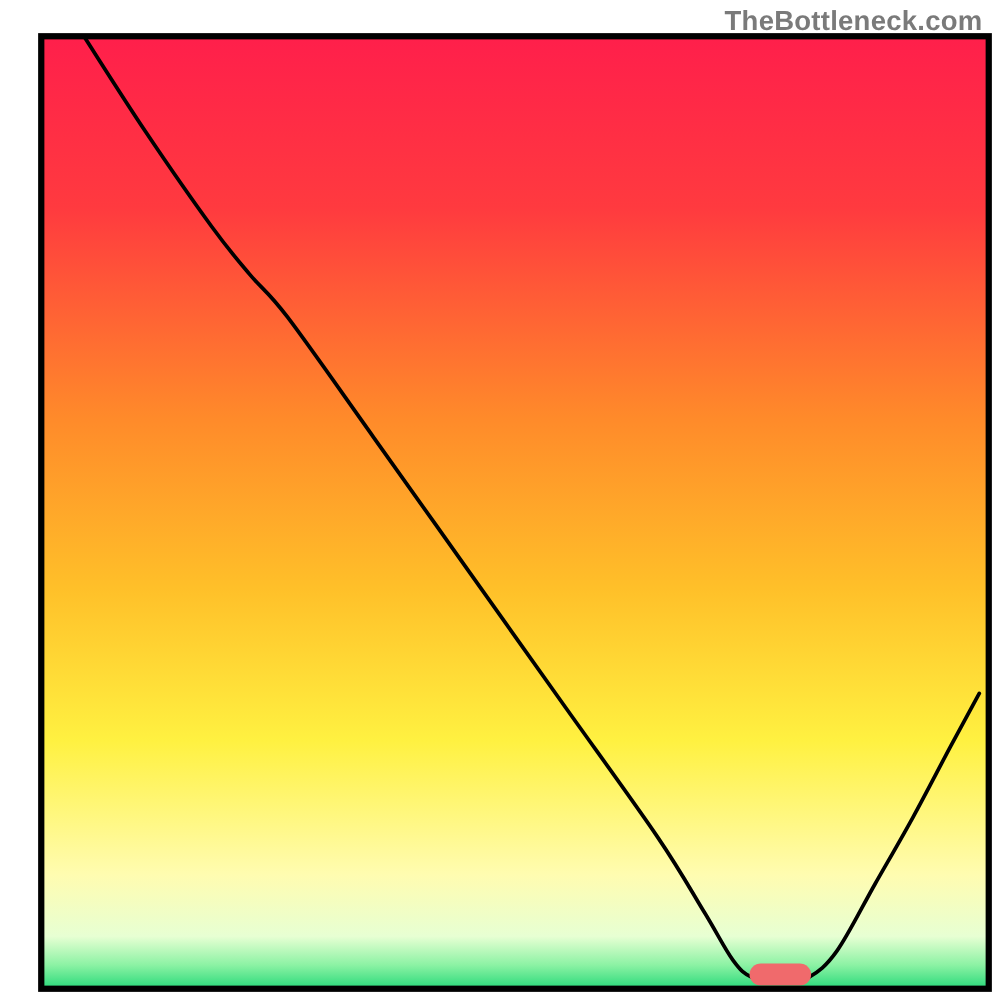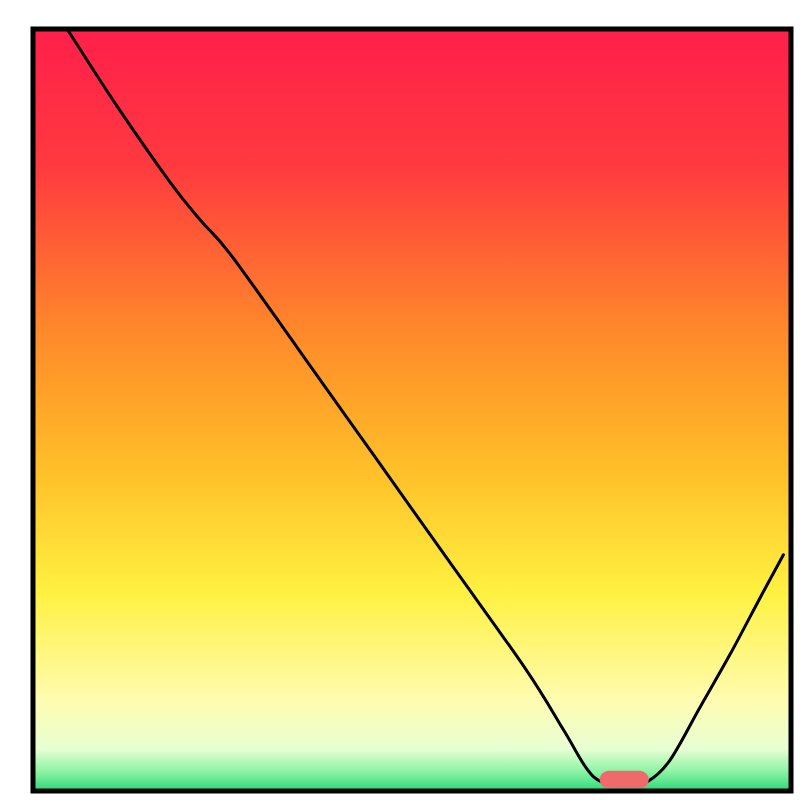--- a/index.html
+++ b/index.html
@@ -27,20 +27,21 @@
     user-select: none;
   }
   svg {
     display: block;
   }
 </style>
 </head>
 <body>
 
 <div class="stage">
+  <div class="watermark">TheBottleneck.com</div>
 
   <svg id="chart-svg" width="800" height="800" viewBox="0 0 800 800">
     <defs>
       <linearGradient id="bg-grad" x1="0" y1="0" x2="0" y2="1">
           <stop offset="0.00%" stop-color="#ff1f4b"></stop>
           <stop offset="18.00%" stop-color="#ff3a3f"></stop>
           <stop offset="40.00%" stop-color="#ff8a2a"></stop>
           <stop offset="58.00%" stop-color="#ffc029"></stop>
           <stop offset="74.00%" stop-color="#fff141"></stop>
           <stop offset="88.00%" stop-color="#fffcb0"></stop>

